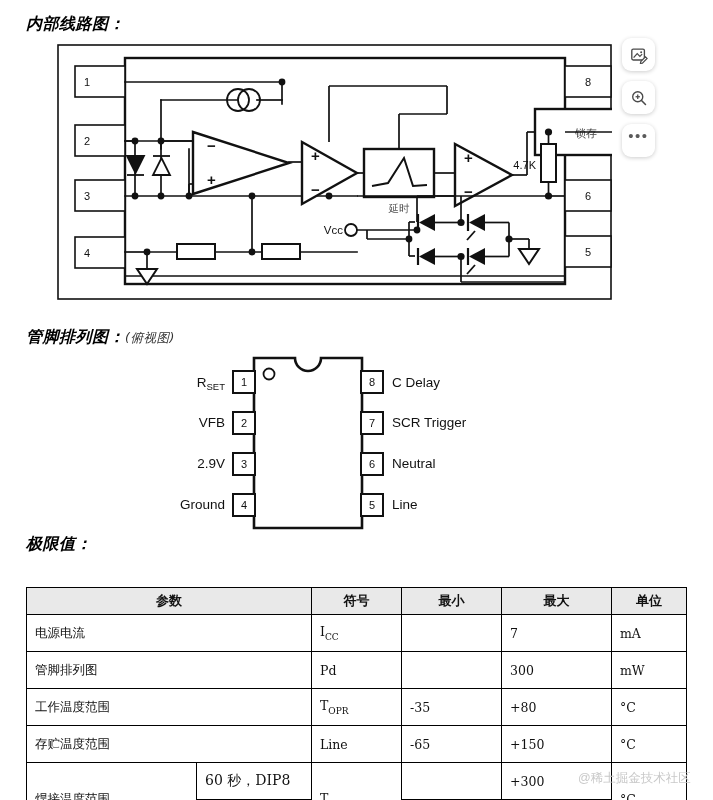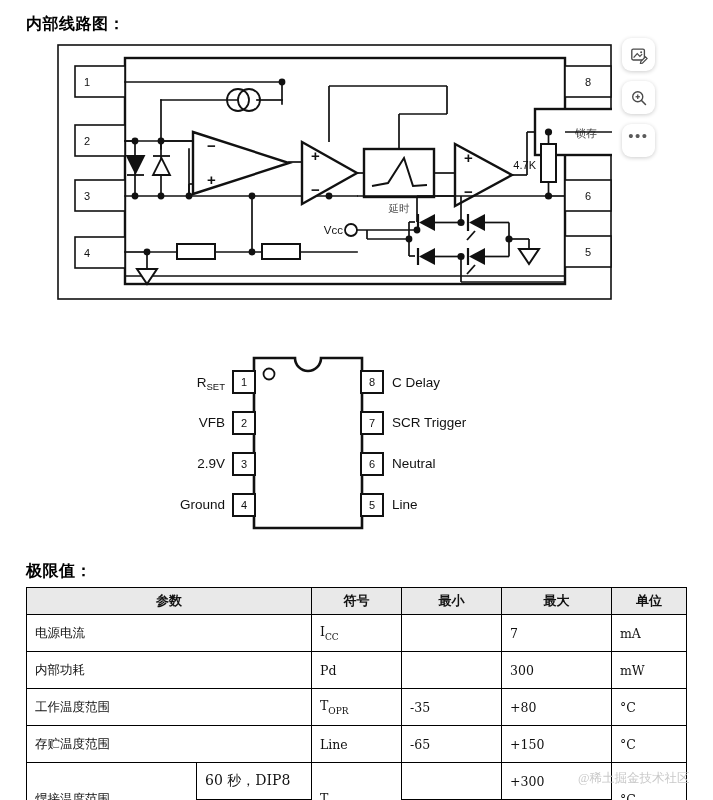--- a/index.html
+++ b/index.html
@@ -15,20 +15,21 @@
 
   
   .sec-head{
     position:absolute;
     font-family:"DejaVu Sans","Liberation Sans",sans-serif;
     font-weight:bold;
     font-size:16px;
     letter-spacing:.5px;
     color:#000;
     white-space:nowrap;
+    font-style:italic;
   }
   .sec-head .sub{
     font-weight:normal;
     font-size:12.5px;
     color:#333;
   }
 
   
   #circuit-figure{position:absolute;left:57px;top:44px;width:555px;height:256px;}
   #circuit-figure svg{display:block;}
@@ -71,21 +72,21 @@
     font-size:13px;
   }
   #limits-table td.param{text-align:left;}
   #limits-table td.sub{font-size:14px;}
   .sym{font-variant:normal;margin-top:12px;}
   .sym sub{font-size:9px;}
 
   .watermark{
     position:absolute;left:578px;top:770px;
     font-size:12.5px;color:#c9c9c9;
-    font-family:Liberation Serif, serif;
+    font-family:Liberation Sans, sans-serif;
     white-space:nowrap;
     pointer-events:none;
   }
 
   text{font-family:"Liberation Sans","DejaVu Sans",sans-serif;}
   .pinnum{font-size:11px;fill:#111;}
   .cnlabel{font-family:"DejaVu Sans",sans-serif;font-size:10.5px;fill:#555;}
   .cnlabel-b{font-family:"DejaVu Sans",sans-serif;font-size:11px;fill:#444;}
   .oplab{font-size:15px;fill:#111;font-weight:bold;}
   .vcc{font-size:11.5px;fill:#111;}
@@ -330,20 +331,23 @@
         <line x1="6.2" y1="8.6" x2="11" y2="8.6" stroke="#4a4a4a" stroke-width="1.4"></line>
         <line x1="8.6" y1="6.2" x2="8.6" y2="11" stroke="#4a4a4a" stroke-width="1.4"></line>
         <line x1="12.8" y1="12.8" x2="17.2" y2="17.2" stroke="#4a4a4a" stroke-width="1.7" stroke-linecap="round"></line>
       </svg>
     </div>
     <div class="tool-btn">
       <span class="dots">•••</span>
     </div>
   </div>
 
+  <div class="sec-head" style="left:26px;top:327px;">
+    <span>管脚排列图：</span><span class="sub">(俯视图)</span>
+  </div>
 
   <div id="pinout-figure">
     <svg width="340" height="182" viewBox="0 0 340 182">
 
       <path d="M74 6 H 115 A 13 13 0 0 0 141 6 H 182 V 176 H 74 Z" fill="#fff" stroke="#111" stroke-width="2.6"></path>
       <circle cx="89" cy="22" r="5.5" fill="#fff" stroke="#111" stroke-width="1.8"></circle>
 
       <g fill="#fff" stroke="#111" stroke-width="2">
         <rect x="53" y="19" width="22" height="22"></rect>
         <rect x="53" y="60" width="22" height="22"></rect>
@@ -381,21 +385,21 @@
 
       <g class="pinname" text-anchor="start">
         <text x="212" y="35">C Delay</text>
         <text x="212" y="75">SCR Trigger</text>
         <text x="212" y="116">Neutral</text>
         <text x="212" y="157">Line</text>
       </g>
     </svg>
   </div>
 
-  <div class="sec-head" style="left:26px;top:561px;">极限值：</div>
+  <div class="sec-head" style="left:26px;top:534px;">极限值：</div>
 
   <table id="limits-table">
     <colgroup>
       <col style="width:170px">
         <col style="width:115px">
       <col style="width:90px">
         <col style="width:100px">
       <col style="width:110px">
         <col style="width:75px">
     </colgroup>
@@ -410,21 +414,21 @@
     </thead>
     <tbody>
       <tr>
         <td class="param" colspan="2">电源电流</td>
         <td class="sym">I<sub>CC</sub></td>
         <td></td>
         <td>7</td>
         <td>mA</td>
       </tr>
       <tr>
-        <td class="param" colspan="2">内部功耗</td>
+        <td class="param" colspan="2">管脚排列图</td>
         <td class="sym">Pd</td>
         <td></td>
         <td>300</td>
         <td>mW</td>
       </tr>
       <tr>
         <td class="param" colspan="2">工作温度范围</td>
         <td class="sym">T<sub>OPR</sub></td>
         <td>-35</td>
         <td>+80</td>

